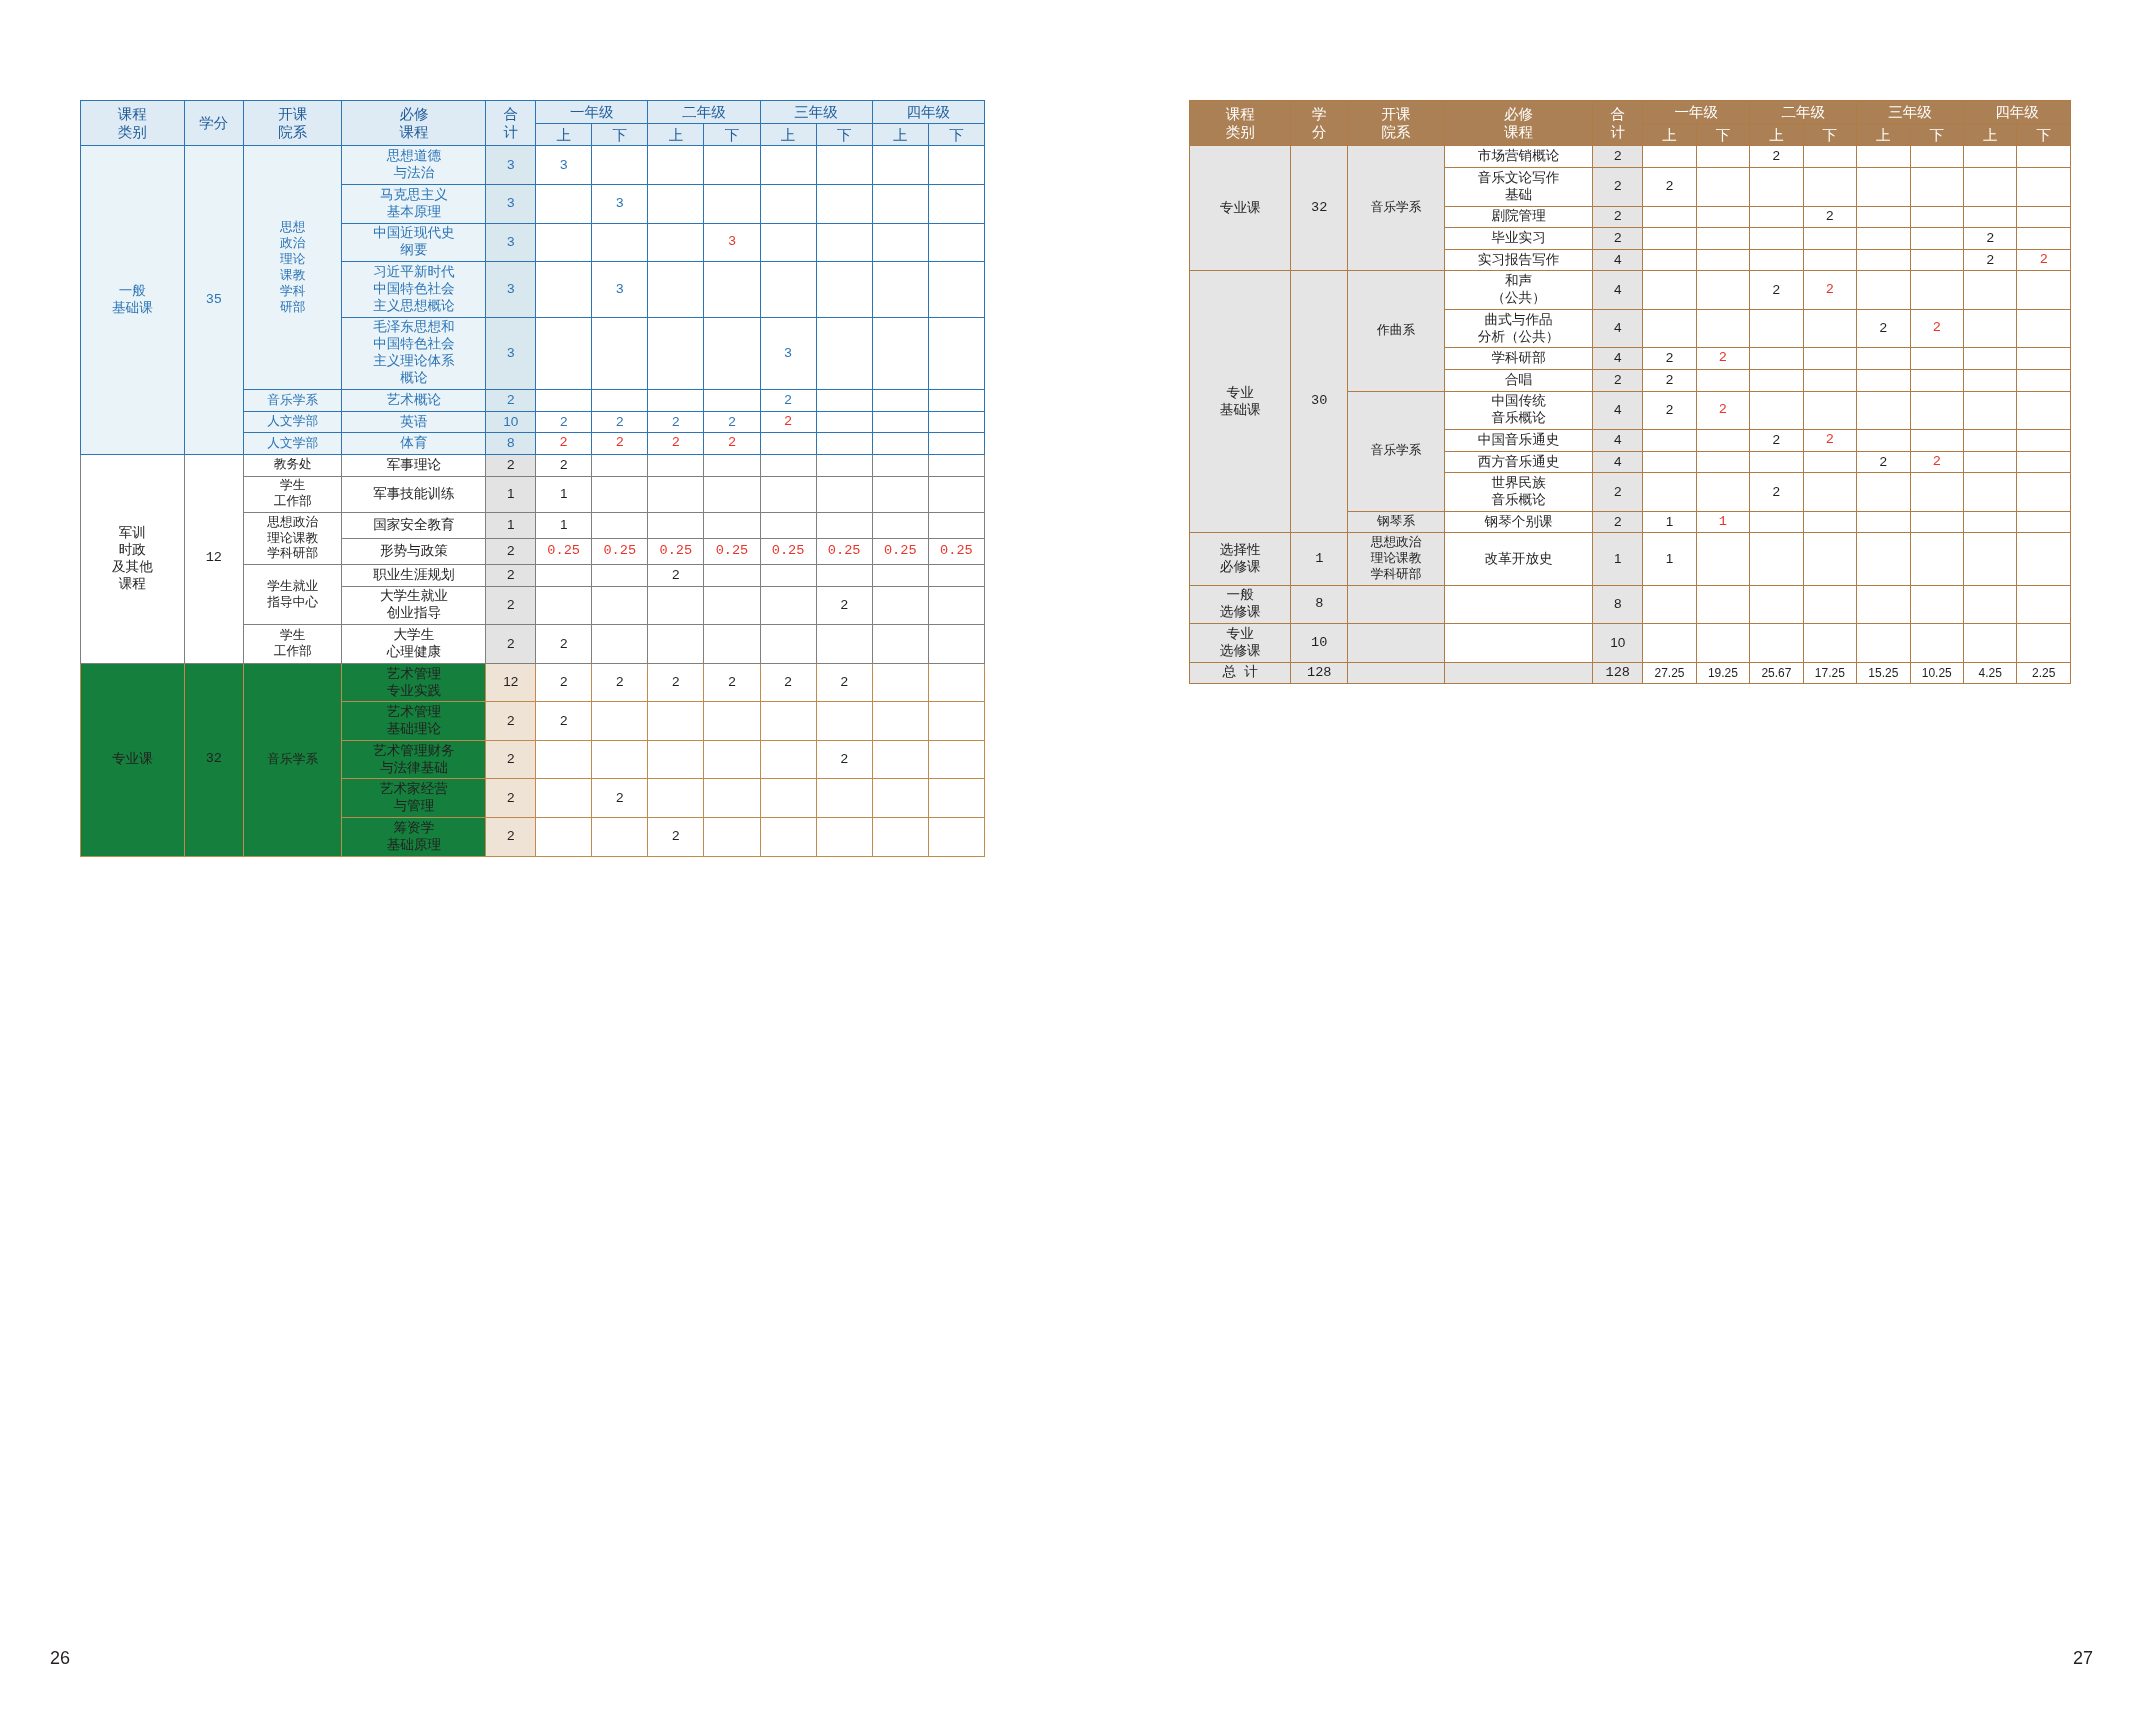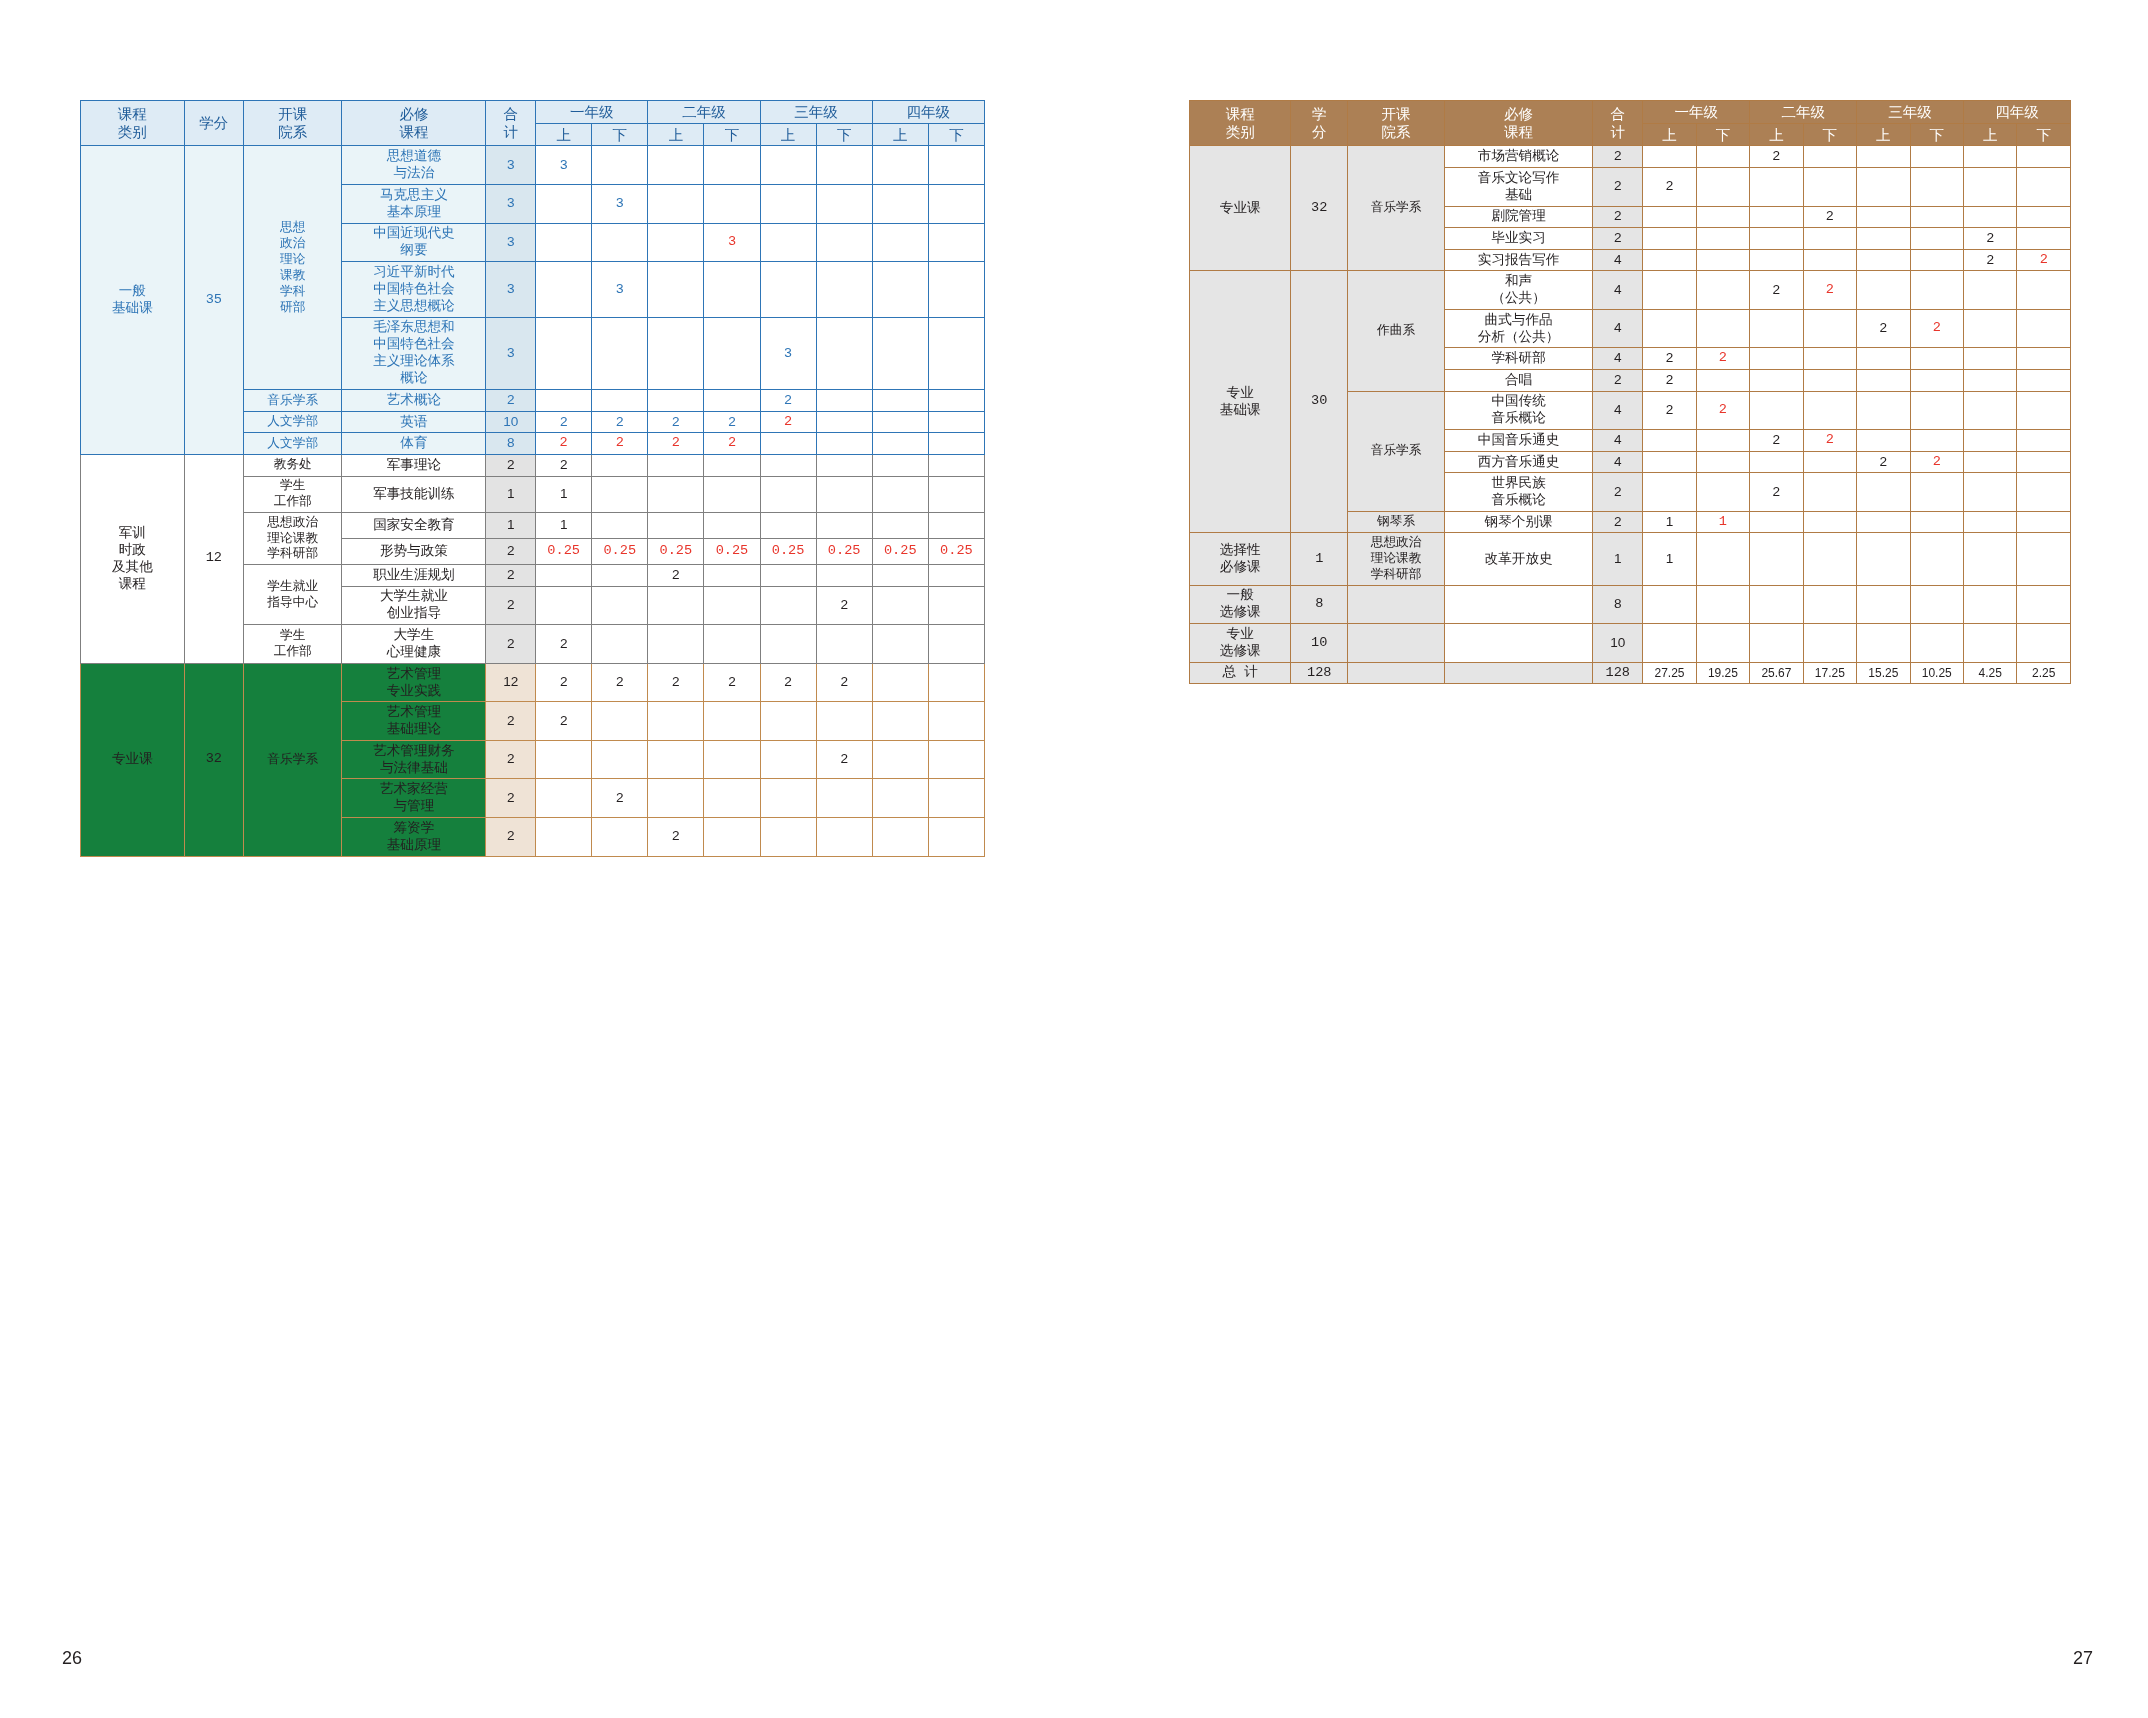--- a/index.html
+++ b/index.html
@@ -74,21 +74,21 @@
   .hdr-brown { background: #ac8055; color: #ffffff; font-size: 14.5px; }
   .rt-shade { background: #e5e5e5; }
   .rt-white { background: #ffffff; }
 
   .pagenum {
     position: absolute;
     bottom: 49px;
     font-size: 18px;
     color: #231f20;
   }
-  #pn-left { left: 62px; }
+  #pn-left { left: 50px; }
   #pn-right { right: 56px; }
 </style>
 </head>
 <body>
 
 <div class="page" id="page-left">
   <table class="sched" id="left-table">
     <colgroup>
       <col style="width:98px">
         <col style="width:56px">

